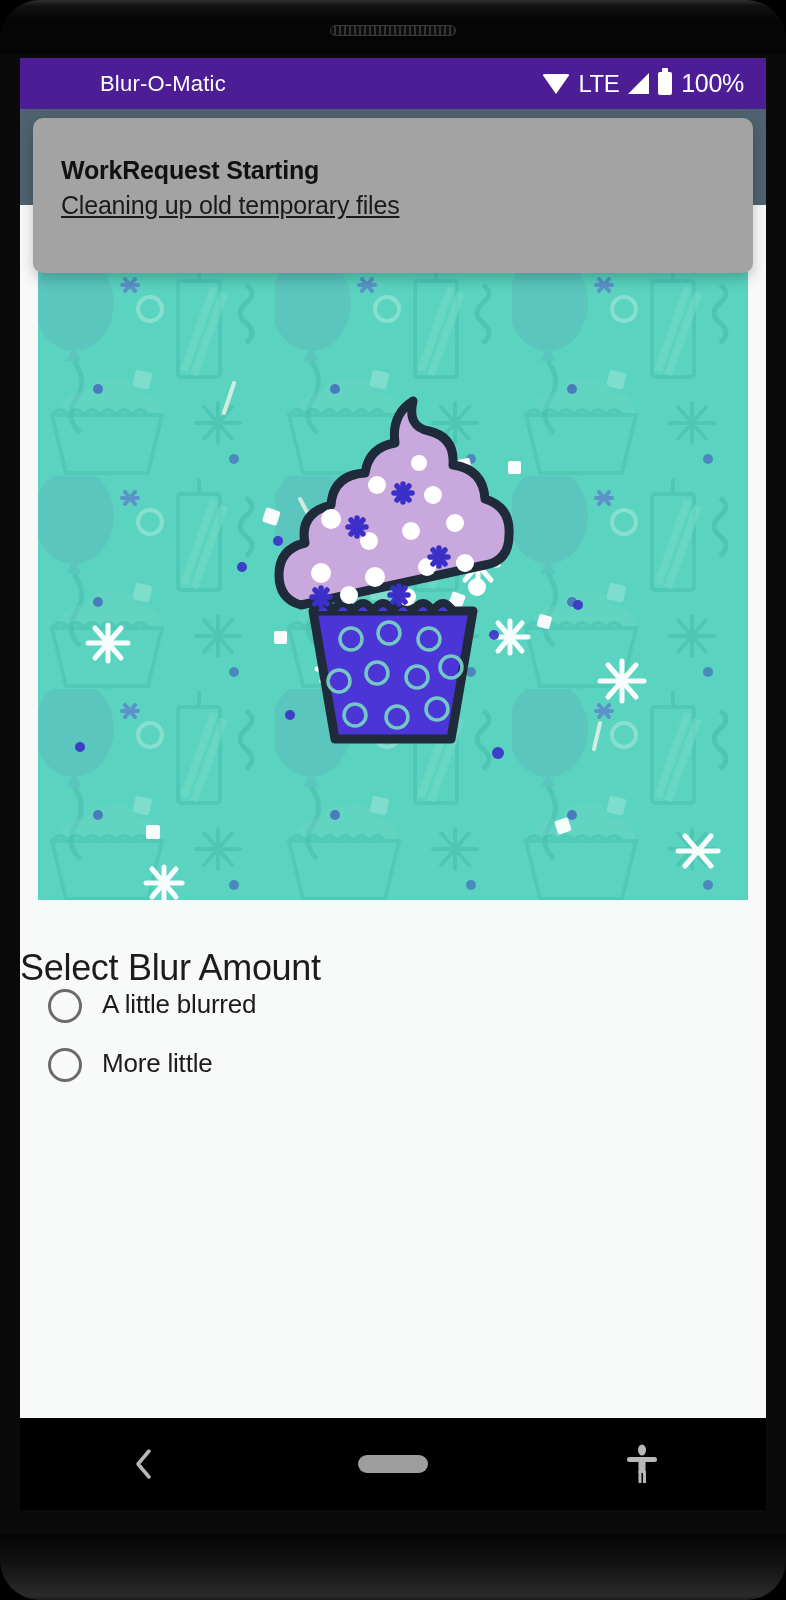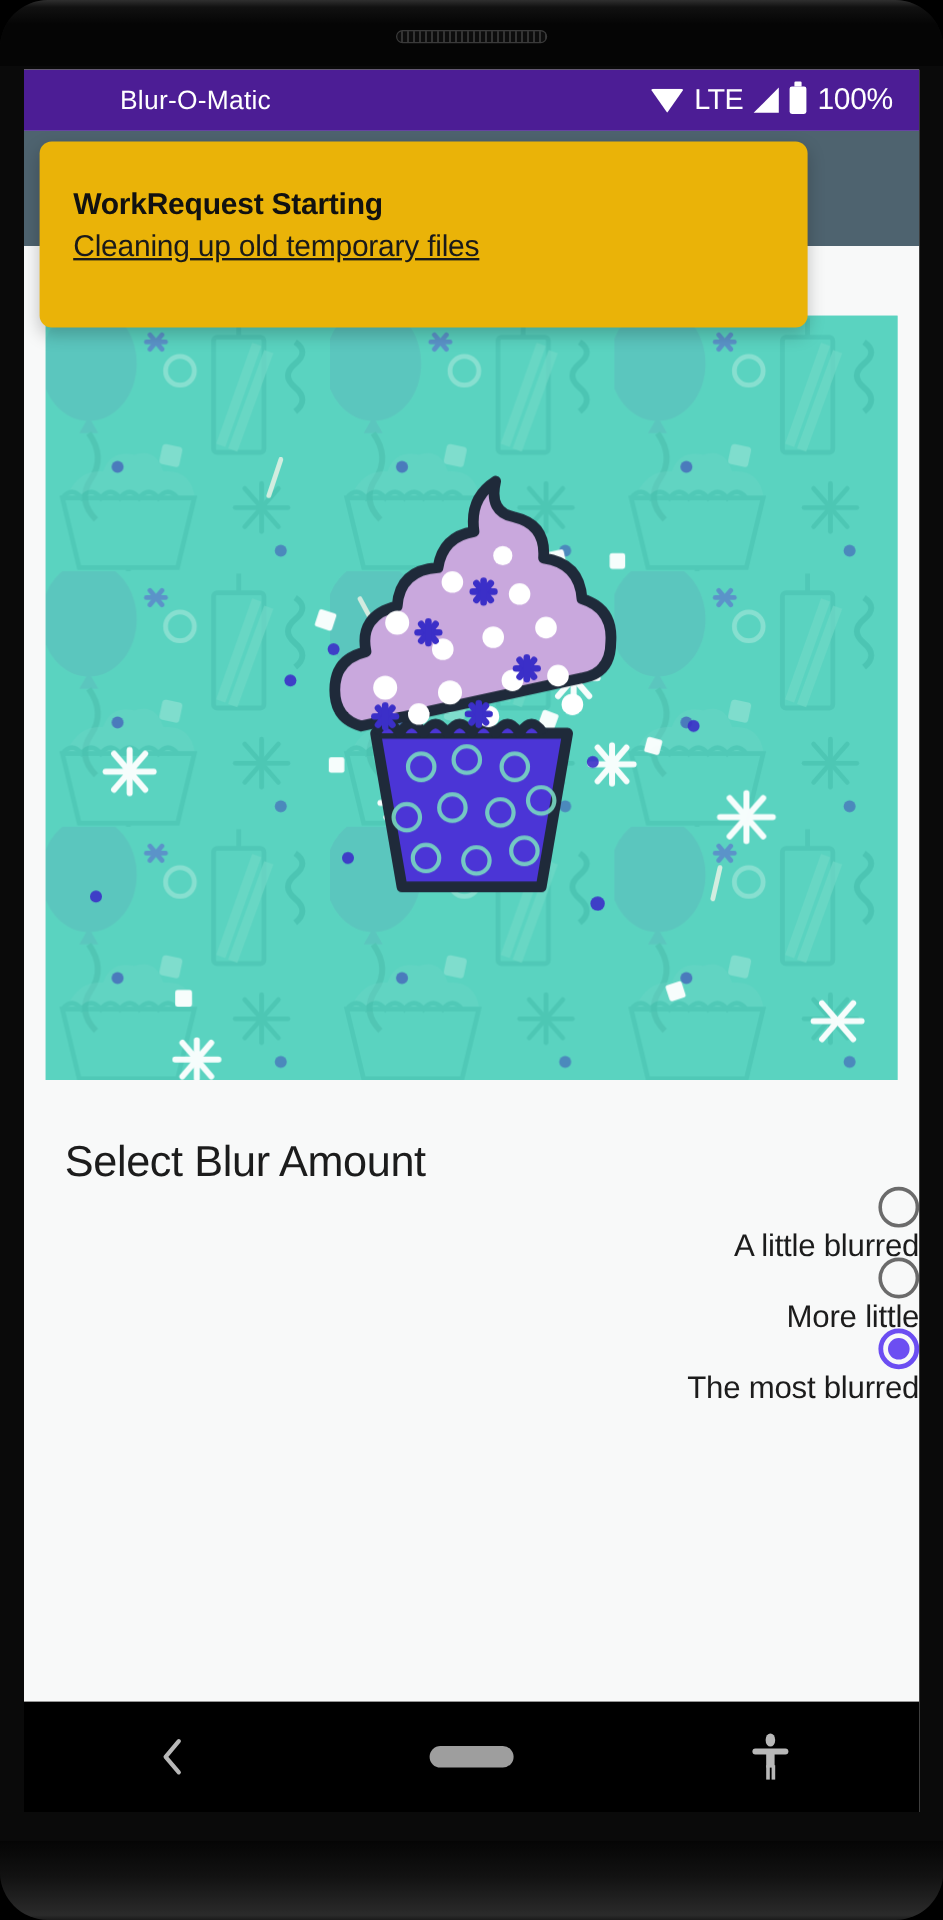--- a/index.html
+++ b/index.html
@@ -107,23 +107,23 @@
   
   #appbar-fill {
     height: 96px;
     background: #4e636f;
   }
 
   
   #toast {
     position: absolute;
     left: 13px; top: 60px;
-    width: 640px;
+    width: 720px;
     min-height: 155px;
-    background: #eab308;
+    background: #a3a3a3;
     border-radius: 10px;
     box-shadow: 0 6px 14px rgba(0,0,0,0.22);
     padding: 38px 28px 30px 28px;
     z-index: 20;
   }
   #toast-title {
     font-size: 25px;
     font-weight: bold;
     color: #111111;
     letter-spacing: -0.2px;
@@ -155,29 +155,28 @@
 
   
   #blur-section {
     position: absolute;
     left: 0; top: 742px;
     width: 746px;
   }
   #blur-heading {
     font-size: 36px;
     color: #1c1c1c;
-    margin-left: 34px;
+    margin-left: 0;
     letter-spacing: -0.3px;
   }
   .radio-row {
     display: flex;
-    align-items: flex-end;
+    align-items: flex-start;
     height: 59px;
     margin-left: 28px;
-    flex-direction: column;
   }
   .radio-ring {
     width: 34px; height: 34px;
     border-radius: 50%;
     border: 3px solid #6b6b6b;
     position: relative;
     flex: none;
   }
   .radio-row.selected .radio-ring {
     border-color: #6c4ef2;
@@ -495,24 +494,20 @@
         <div class="radio-row">
           <span class="radio-ring"></span>
           <span class="radio-label">A little blurred</span>
         </div>
 
         <div class="radio-row">
           <span class="radio-ring"></span>
           <span class="radio-label">More little</span>
         </div>
 
-        <div class="radio-row selected">
-          <span class="radio-ring"></span>
-          <span class="radio-label">The most blurred</span>
-        </div>
       </div>
 
       <div id="action-row">
         <button id="cancel-btn">CANCEL WORK</button>
         <svg id="spinner" viewBox="0 0 74 74">
           <path d="M 25.5 7.8 A 31 31 0 1 0 48.5 7.8" fill="none" stroke="#6c4ef2" stroke-width="9" stroke-linecap="butt"></path>
         </svg>
       </div>
 
       <div id="navbar">

